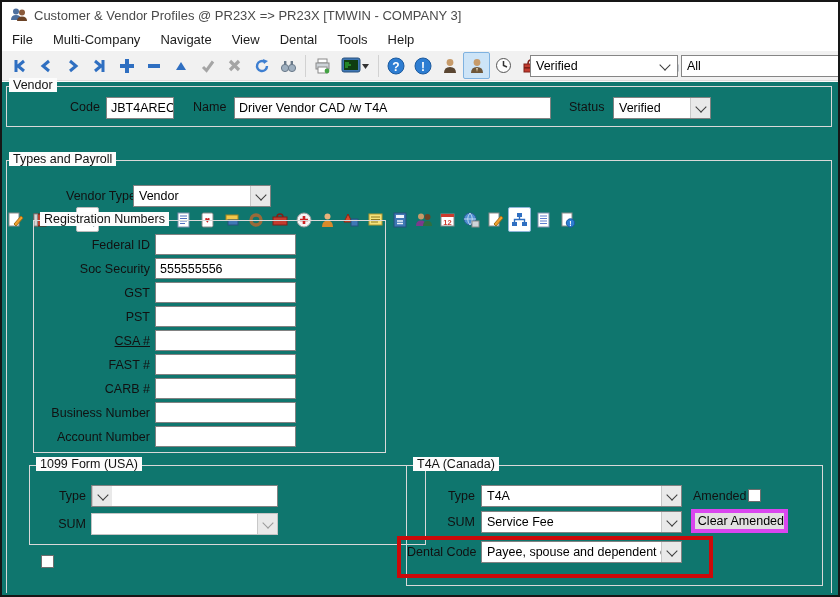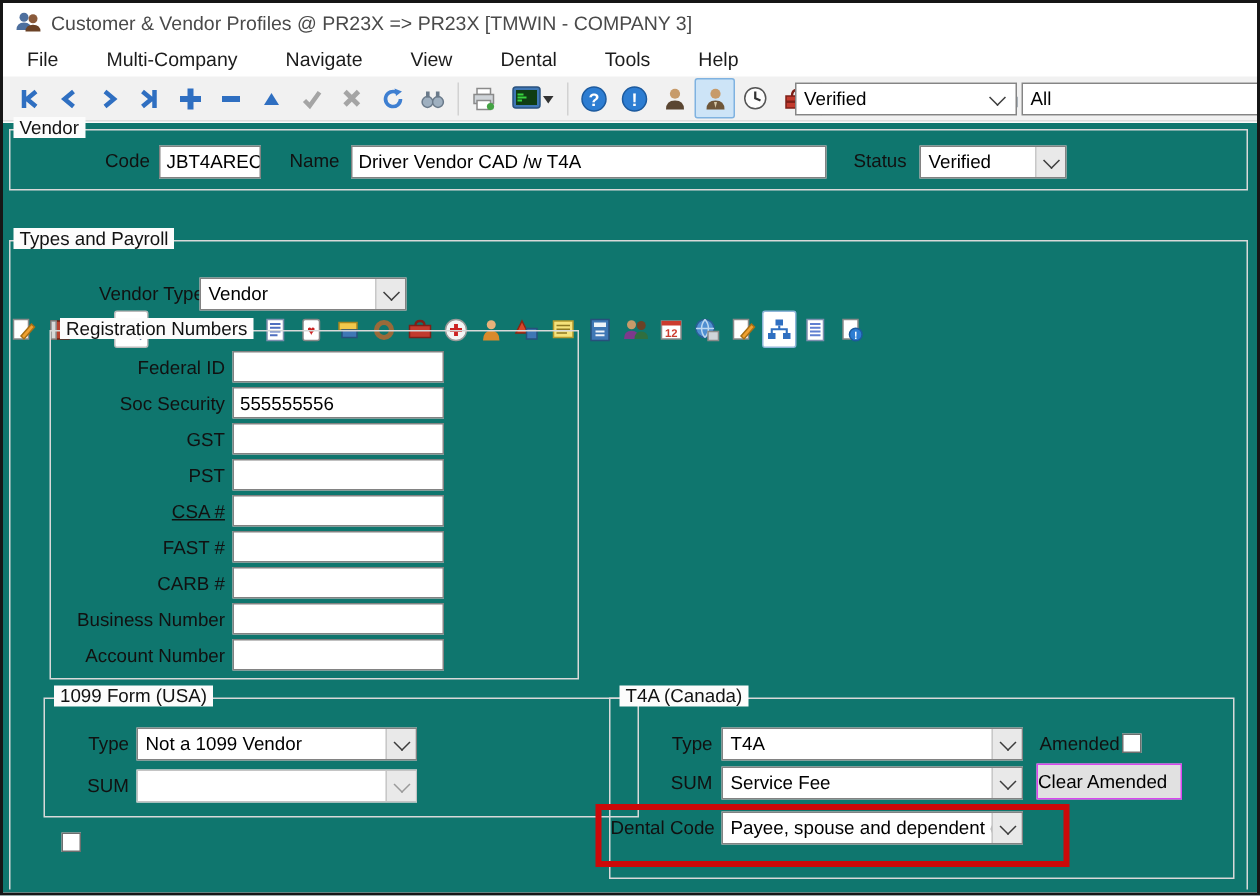--- a/index.html
+++ b/index.html
@@ -2,21 +2,21 @@
 <html><head>
 <meta charset="utf-8">
 <style>
   html,body{margin:0;padding:0;background:#e8e8e8;font-family:"Liberation Sans",sans-serif;}
   #window{position:relative;width:836px;height:593px;margin:0;background:#fcfcfc;border:2px solid #161616;overflow:hidden;}
   
   #titlebar{position:absolute;left:0;top:0;width:100%;height:26px;background:#ffffff;display:flex;align-items:center;}
   #titlebar .appicon{margin:0 6px 0 8px;width:18px;height:16px;}
   #titlebar .title{font-size:13px;color:#4a4a4a;white-space:nowrap;}
   #menubar{position:absolute;left:0;top:26px;width:100%;height:23px;background:#ffffff;display:flex;align-items:center;}
-  #menubar .mi{font-size:13px;color:#1c1c1c;padding:2px 16px;cursor:default;}
+  #menubar .mi{font-size:13px;color:#1c1c1c;padding:2px 10px;cursor:default;}
   
   #toolbar1{position:absolute;left:0;top:49px;width:100%;height:30px;background:#f1f1f1;border-bottom:1px solid #dcdcdc;display:flex;align-items:center;padding-left:3px;box-sizing:border-box;}
   .tbtn{width:25px;height:25px;display:flex;align-items:center;justify-content:center;border:1px solid transparent;border-radius:2px;}
   .tbtn.sel{background:#cde4f7;border-color:#7fb2e0;}
   .sep{width:1px;height:22px;background:#d2d2d2;margin:0 3px;}
   .tcombo{position:absolute;top:53px;height:22px;background:#fff;border:1px solid #858585;display:flex;align-items:center;box-sizing:border-box;font-size:12.5px;}
   .tcombo .val{flex:1;padding-left:5px;white-space:nowrap;overflow:hidden;}
   
   .chev{width:7px;height:7px;border-right:1.6px solid #3c3c3c;border-bottom:1.6px solid #3c3c3c;transform:rotate(45deg);margin:-3px 8px 0 6px;flex:none;}
   .grp{position:absolute;border:1px solid #d9d9d9;box-sizing:border-box;}
@@ -24,21 +24,21 @@
   .lab{position:absolute;font-size:12.5px;color:#111;white-space:nowrap;}
   .lab.r{text-align:right;}
   .tb{position:absolute;background:#fff;border:1px solid #828282;box-sizing:border-box;font-size:12.5px;display:flex;align-items:center;padding-left:4px;overflow:hidden;white-space:nowrap;}
   .combo{position:absolute;background:#fff;border:1px solid #828282;box-sizing:border-box;font-size:12.5px;display:flex;align-items:center;overflow:hidden;}
   .combo .val{flex:1;padding-left:5px;white-space:nowrap;overflow:hidden;}
   .combo .btn{width:19px;height:100%;background:#e9e9e9;border-left:1px solid #c8c8c8;display:flex;align-items:center;justify-content:center;flex:none;}
   .combo .btn .chev{margin:-2px 0 0 0;}
   .combo.dis{border-color:#c4c4c4;color:#8a8a8a;}
   .combo.dis .btn .chev{border-color:#9a9a9a;}
   .ckb{position:absolute;width:13px;height:13px;background:#fff;border:1px solid #6e6e6e;box-sizing:border-box;}
-  .pbtn{position:absolute;background:#e1e1e1;border:1px solid #d946ef;box-sizing:border-box;font-size:12.5px;display:flex;align-items:center;justify-content:flex-start;}
+  .pbtn{position:absolute;background:#e1e1e1;border:4px solid #d946ef;box-sizing:border-box;font-size:12.5px;display:flex;align-items:center;justify-content:flex-end;}
   
   #toolbar2{position:absolute;left:2px;top:124px;height:27px;display:flex;align-items:center;}
   .t2btn{width:21px;height:23px;display:flex;align-items:center;justify-content:center;border:1px solid transparent;border-radius:2px;margin-right:1px;}
   .t2btn.sel{background:#ffffff;border-color:#8fb6d9;}
   .t2btn.sel2{background:#ffffff;border-color:#bbbbbb;}
   #client{position:absolute;left:0;top:80px;width:836px;height:513px;background:#0f766e;}
   #redbox{position:absolute;border:4px solid #cc0909;box-sizing:border-box;pointer-events:none;z-index:5;}
 </style>
 </head>
 <body>
@@ -453,21 +453,20 @@
         <span class="lab r" style="left:0;top:209px;width:116px;">Account Number</span>
         <div class="tb" style="left:121px;top:205px;width:141px;height:21px;">
             <span></span>
           </div>
       </div>
 
       <div class="grp" style="left:22px;top:304px;width:397px;height:80px;">
         <span class="lbl">1099 Form (USA)</span>
         <span class="lab r" style="left:0;top:23px;width:56px;">Type</span>
         <div class="combo" style="left:61px;top:19px;width:187px;height:22px;">
-          <span class="val">Not a 1099 Vendor</span>
           <span class="btn">
               <span class="chev" style="margin-top:-3px;"></span>
             </span>
         </div>
         <span class="lab r" style="left:0;top:51px;width:56px;">SUM</span>
         <div class="combo dis" style="left:61px;top:47px;width:187px;height:22px;">
           <span class="val"></span>
           <span class="btn">
               <span class="chev" style="margin-top:-3px;"></span>
             </span>

